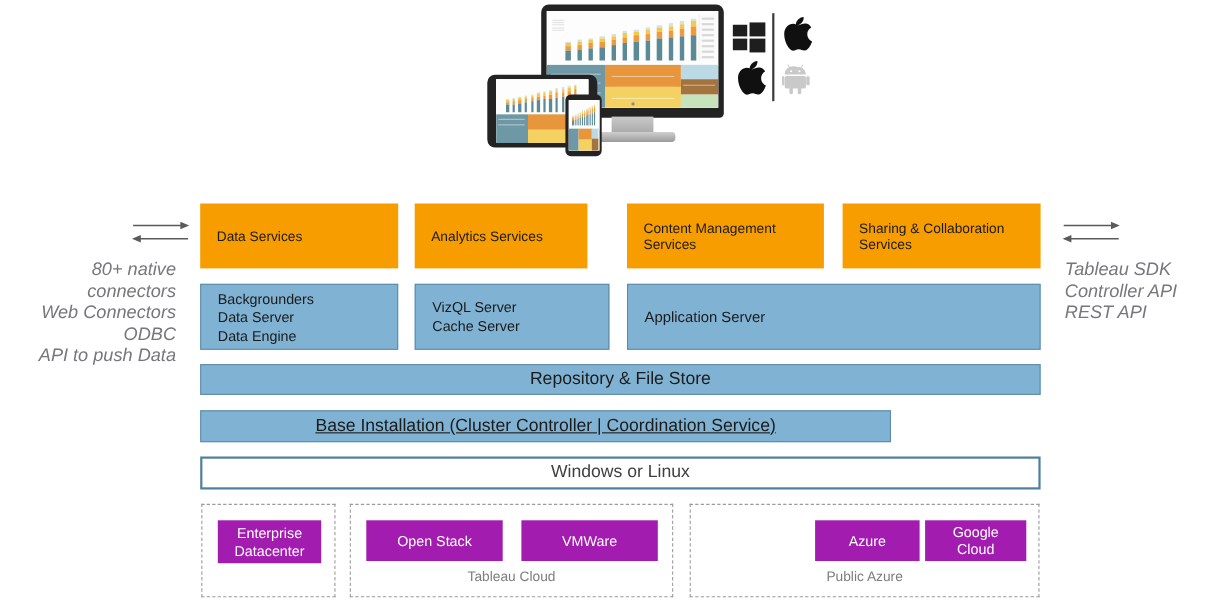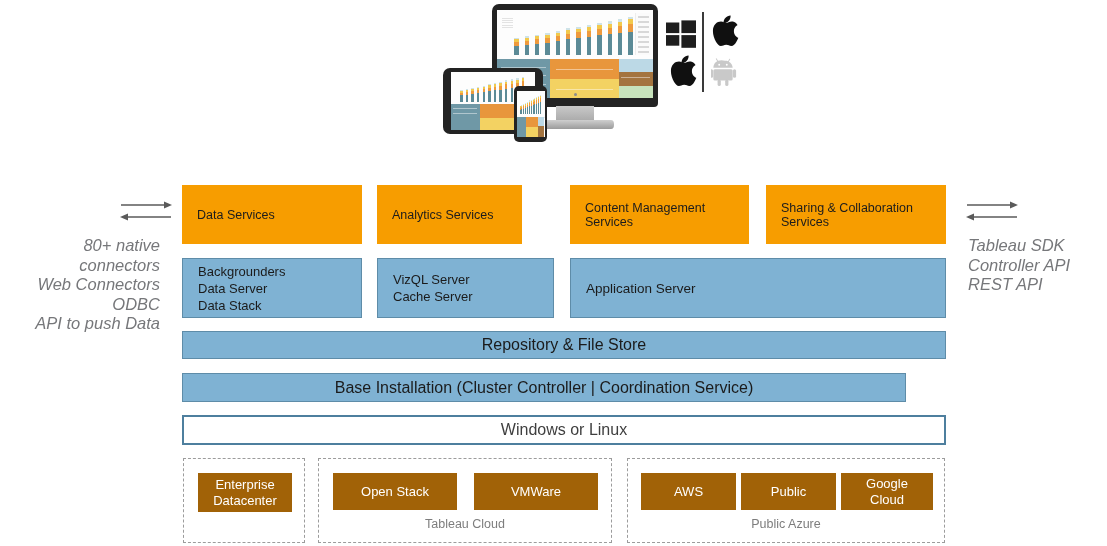--- a/index.html
+++ b/index.html
@@ -249,21 +249,21 @@
   
   .group {
     position: absolute;
     box-sizing: border-box;
     border: 1.4px dashed #9c9c9c;
     background: #ffffff;
   }
   .chip {
     position: absolute;
     box-sizing: border-box;
-    background: #a16207;
+    background: #a21caf;
     color: #ffffff;
     font-size: 13px;
     line-height: 16px;
     display: flex;
     align-items: center;
     justify-content: center;
     text-align: center;
     white-space: pre-line;
   }
   .group-caption {
@@ -676,50 +676,50 @@
     </svg>
   </div>
   <div class="side-note side-right">Tableau SDK
 Controller API
 REST API</div>
 
 
   <div class="box box-orange topleft" style="left:182px; top:185px; width:180px; height:59px;">
     <span class="boxlabel">Data Services</span>
   </div>
-  <div class="box box-orange topleft" style="left:377px; top:185px; width:145px; height:59px;">
+  <div class="box box-orange topleft" style="left:377px; top:185px; width:157px; height:59px;">
     <span class="boxlabel">Analytics Services</span>
   </div>
   <div class="box box-orange topleft" style="left:570px; top:185px; width:179px; height:59px;">
     <span class="boxlabel">Content Management
 Services</span>
   </div>
   <div class="box box-orange topleft" style="left:766px; top:185px; width:180px; height:59px;">
     <span class="boxlabel">Sharing &amp; Collaboration
 Services</span>
   </div>
 
   <div class="box box-blue topleft" style="left:182px; top:258px; width:180px; height:60px;">
     <span class="label-ml boxlabel">Backgrounders
 Data Server
-Data Stack</span>
+Data Engine</span>
   </div>
   <div class="box box-blue topleft" style="left:377px; top:258px; width:177px; height:60px;">
     <span class="label-ml boxlabel">VizQL Server
 Cache Server</span>
   </div>
   <div class="box box-blue topleft" style="left:570px; top:258px; width:376px; height:60px;">
     <span class="title-md boxlabel">Application Server</span>
   </div>
 
   <div class="box box-blue center" style="left:182px; top:331px; width:764px; height:28px;">
     <span class="title-lg boxlabel">Repository &amp; File Store</span>
   </div>
 
-  <div class="box box-blue center" style="left:182px; top:373px; width:724px; height:29px;">
+  <div class="box box-blue center" style="left:182px; top:373px; width:628px; height:29px;text-decoration:underline;">
     <span class="title-lg boxlabel">Base Installation (Cluster Controller | Coordination Service)</span>
   </div>
 
   <div class="box box-white center" style="left:182px; top:415px; width:764px; height:30px;">
     <span class="title-lg boxlabel" style="color:#3f3f3f;">Windows or Linux</span>
   </div>
 
   <div class="group" style="left:183px; top:458px; width:122px; height:85px;">
     <div class="chip" style="left:14px; top:14px; width:94px; height:39px;">
       <span>Enterprise
@@ -732,25 +732,22 @@
     <div class="chip" style="left:155px; top:14px; width:124px; height:37px;">
       <span>VMWare</span>
     </div>
     <div class="chip" style="left:14px; top:14px; width:124px; height:37px;">
       <span>Open Stack</span>
     </div>
     <div class="group-caption" style="top:58px;">Tableau Cloud</div>
   </div>
 
   <div class="group" style="left:627px; top:458px; width:318px; height:85px;">
-    <div class="chip" style="left:13px; top:14px; width:95px; height:37px;">
-      <span>AWS</span>
-    </div>
     <div class="chip" style="left:113px; top:14px; width:95px; height:37px;">
-      <span>Public</span>
+      <span>Azure</span>
     </div>
     <div class="chip" style="left:213px; top:14px; width:92px; height:37px;">
       <span>Google
 Cloud</span>
     </div>
     <div class="group-caption" style="top:58px;">Public Azure</div>
   </div>
 
 </div>
 

